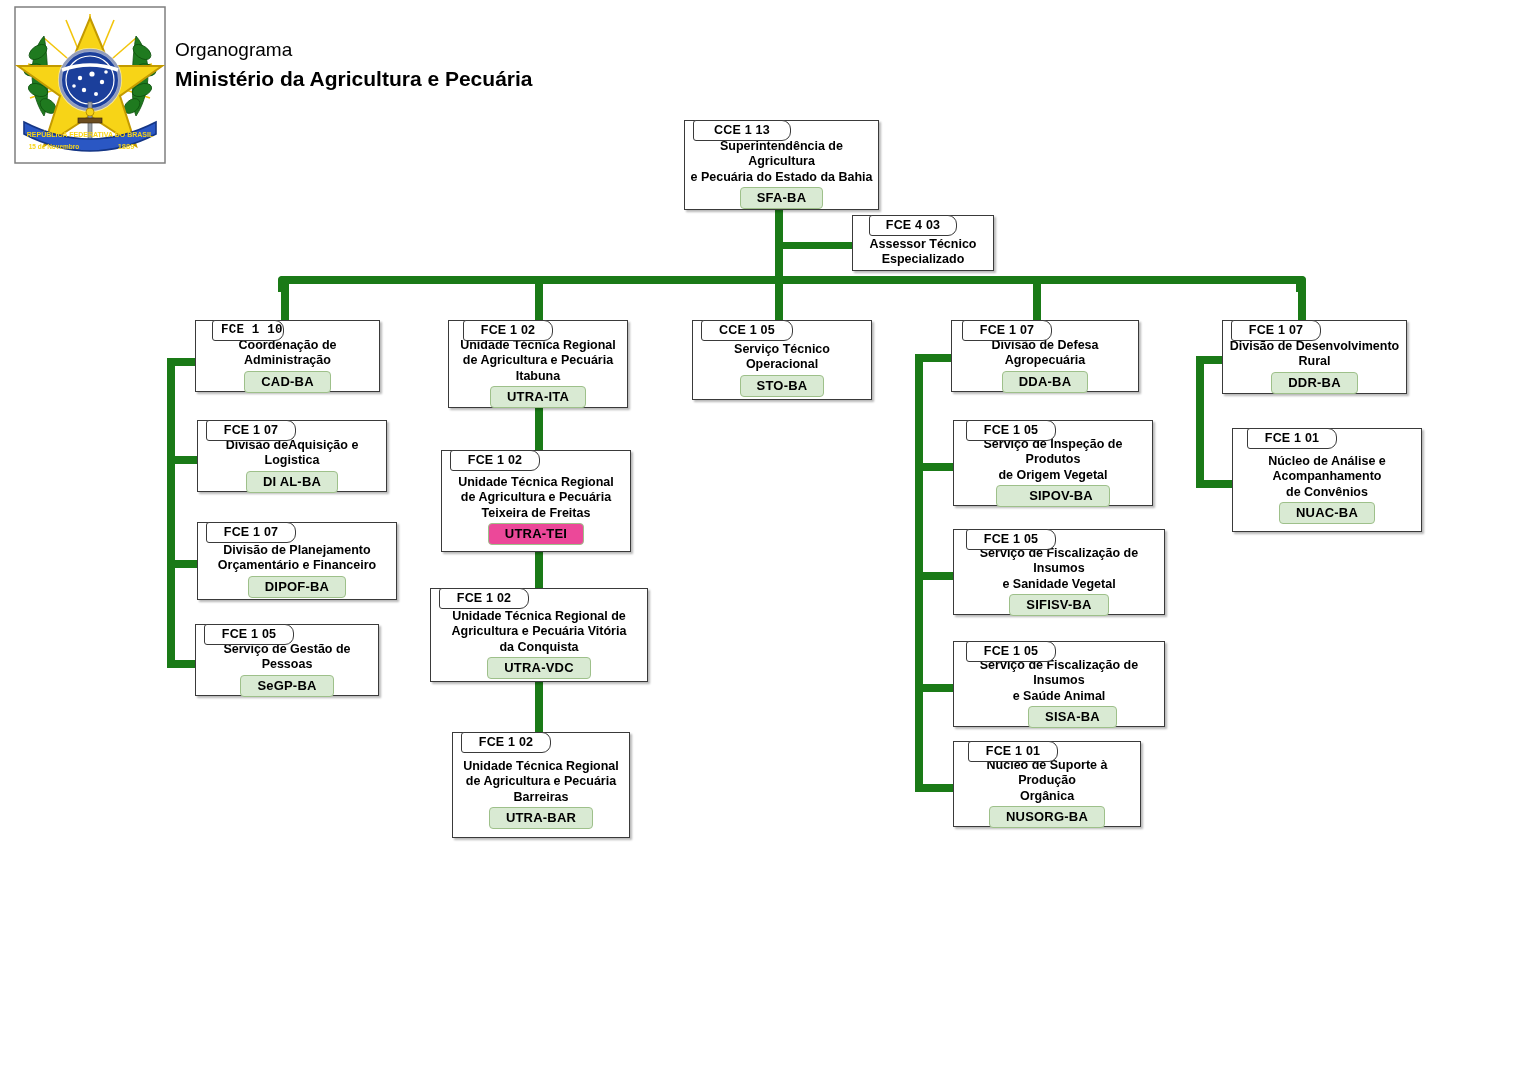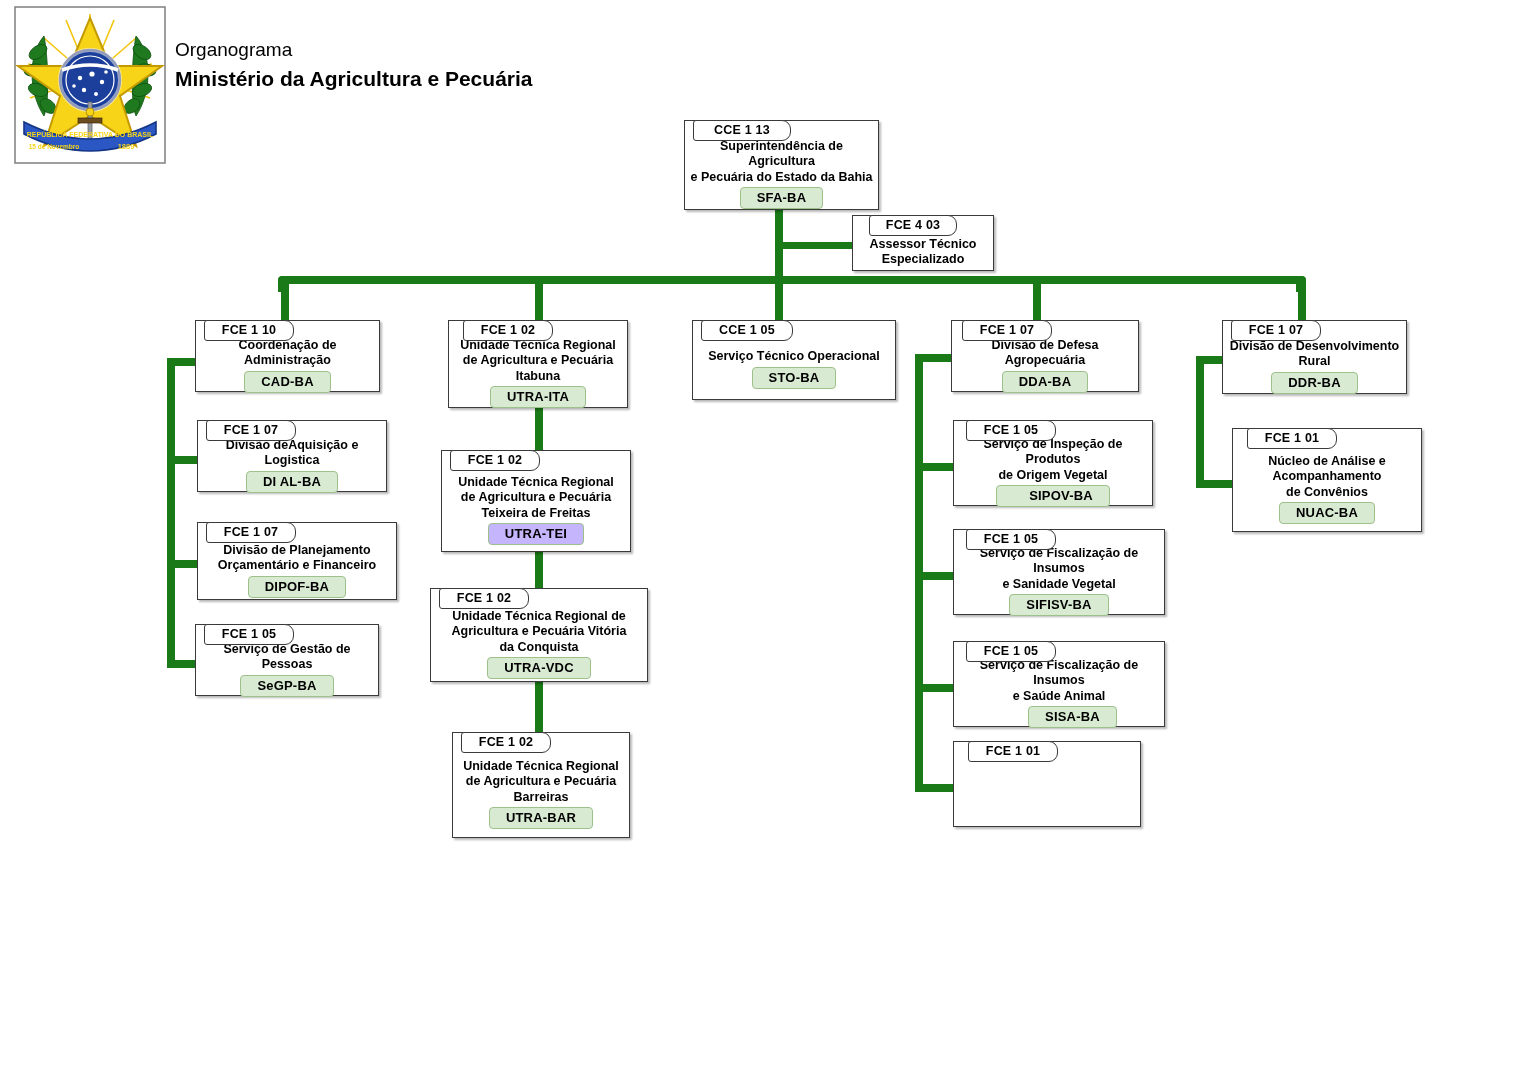--- a/index.html
+++ b/index.html
@@ -206,21 +206,21 @@
 
   <div class="node noChip" style="left:852px;top:215px;width:142px;height:56px;">
     <div class="tab" style="left:16px;top:-1px;width:88px;">FCE 4 03</div>
     <div class="body" style="top:20px;bottom:2px;">
       <div class="nm">Assessor Técnico
 Especializado</div>
     </div>
   </div>
 
   <div class="node" style="left:195px;top:320px;width:185px;height:72px;">
-    <div class="tab" style="left:8px;top:-1px;width:90px;">FCE 1 10</div>
+    <div class="tab" style="left:16px;top:-1px;width:72px;font-family:Liberation Mono, monospace;">FCE 1 10</div>
     <div class="body">
       <div class="nm">Coordenação de Administração</div>
       <div class="chip" style="background: rgb(217, 234, 211); border-color: rgb(158, 192, 138);">CAD-BA</div>
     </div>
   </div>
 
   <div class="node" style="left:197px;top:420px;width:190px;height:72px;">
     <div class="tab" style="left:8px;top:-1px;width:90px;">FCE 1 07</div>
     <div class="body">
       <div class="nm">Divisão deAquisição e Logistica</div>
@@ -254,21 +254,21 @@
       <div class="chip" style="background: rgb(217, 234, 211); border-color: rgb(158, 192, 138);">UTRA-ITA</div>
     </div>
   </div>
 
   <div class="node" style="left:441px;top:450px;width:190px;height:102px;">
     <div class="tab" style="left:8px;top:-1px;width:90px;">FCE 1 02</div>
     <div class="body">
       <div class="nm">Unidade Técnica Regional
 de Agricultura e Pecuária
 Teixeira de Freitas</div>
-      <div class="chip" style="background: #c4b5fd; border-color: rgb(158, 192, 138); text-align: right;">UTRA-TEI</div>
+      <div class="chip" style="background: #ec4899; border-color: rgb(158, 192, 138); text-align: right;">UTRA-TEI</div>
     </div>
   </div>
 
   <div class="node" style="left:430px;top:588px;width:218px;height:94px;">
     <div class="tab" style="left:8px;top:-1px;width:90px;">FCE 1 02</div>
     <div class="body">
       <div class="nm">Unidade Técnica Regional de
 Agricultura e Pecuária Vitória
 da Conquista</div>
       <div class="chip" style="background: rgb(217, 234, 211); border-color: rgb(158, 192, 138);">UTRA-VDC</div>
@@ -278,21 +278,21 @@
   <div class="node" style="left:452px;top:732px;width:178px;height:106px;">
     <div class="tab" style="left:8px;top:-1px;width:90px;">FCE 1 02</div>
     <div class="body">
       <div class="nm">Unidade Técnica Regional
 de Agricultura e Pecuária
 Barreiras</div>
       <div class="chip" style="background: rgb(217, 234, 211); border-color: rgb(158, 192, 138);">UTRA-BAR</div>
     </div>
   </div>
 
-  <div class="node" style="left:692px;top:320px;width:204px;height:80px;">
+  <div class="node" style="left:692px;top:320px;width:180px;height:80px;">
     <div class="tab" style="left:8px;top:-1px;width:92px;">CCE 1 05</div>
     <div class="body">
       <div class="nm">Serviço Técnico Operacional</div>
       <div class="chip" style="background: rgb(217, 234, 211); border-color: rgb(158, 192, 138);">STO-BA</div>
     </div>
   </div>
 
   <div class="node" style="left:951px;top:320px;width:188px;height:72px;">
     <div class="tab" style="left:10px;top:-1px;width:90px;">FCE 1 07</div>
     <div class="body">
@@ -323,20 +323,25 @@
     <div class="tab" style="left:12px;top:-1px;width:90px;">FCE 1 05</div>
     <div class="body">
       <div class="nm">Serviço de Fiscalização de Insumos
 e Saúde Animal</div>
       <div class="chip" style="background: rgb(217, 234, 211); border-color: rgb(158, 192, 138); margin-left: 27px;">SISA-BA</div>
     </div>
   </div>
 
   <div class="node" style="left:953px;top:741px;width:188px;height:86px;">
     <div class="tab" style="left:14px;top:-1px;width:90px;">FCE 1 01</div>
+    <div class="body">
+      <div class="nm">Núcleo de Suporte à Produção
+Orgânica</div>
+      <div class="chip" style="background: rgb(217, 234, 211); border-color: rgb(158, 192, 138);">NUSORG-BA</div>
+    </div>
   </div>
 
   <div class="node" style="left:1222px;top:320px;width:185px;height:74px;">
     <div class="tab" style="left:8px;top:-1px;width:90px;">FCE 1 07</div>
     <div class="body">
       <div class="nm">Divisão de Desenvolvimento
 Rural</div>
       <div class="chip" style="background: rgb(217, 234, 211); border-color: rgb(158, 192, 138);">DDR-BA</div>
     </div>
   </div>

